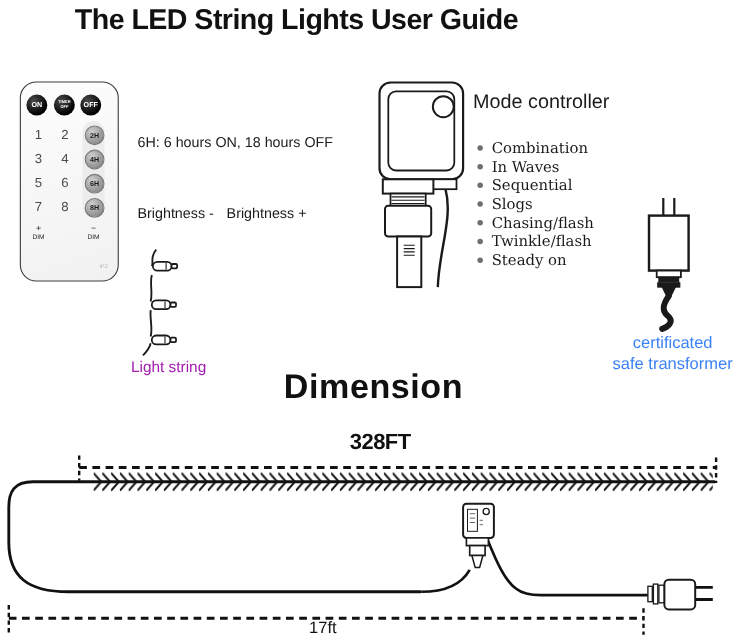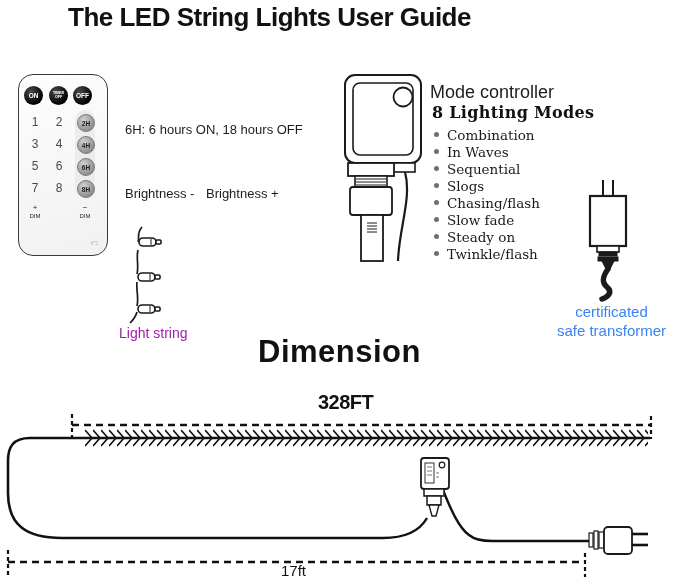--- a/index.html
+++ b/index.html
@@ -140,21 +140,20 @@
       <line x1="21" y1="122" x2="51" y2="122"></line>
       <line x1="32" y1="160" x2="42" y2="160"></line>
       <line x1="32" y1="163" x2="42" y2="163"></line>
       <line x1="32" y1="166" x2="42" y2="166"></line>
       <line x1="32" y1="169" x2="42" y2="169"></line>
     </g>
     <path d="M70,109 C77,135 64,165 63,198" fill="none" stroke="#1a1a1a" stroke-width="2.2"></path>
   </svg>
 
   <div class="abs" id="mc-title">Mode controller</div>
-  <div class="abs" id="mc-heading">8 Lighting Modes</div>
   <ul class="abs" id="mc-list">
     <li>
         <span class="dot"></span>
         <span>Combination</span>
       </li>
     <li>
         <span class="dot"></span>
         <span>In Waves</span>
       </li>
     <li>
@@ -164,29 +163,25 @@
     <li>
         <span class="dot"></span>
         <span>Slogs</span>
       </li>
     <li>
         <span class="dot"></span>
         <span>Chasing/flash</span>
       </li>
     <li>
         <span class="dot"></span>
-        <span>Slow fade</span>
+        <span>Twinkle/flash</span>
       </li>
     <li>
         <span class="dot"></span>
         <span>Steady on</span>
-      </li>
-    <li>
-        <span class="dot"></span>
-        <span>Twinkle/flash</span>
       </li>
   </ul>
 
   <svg class="abs" style="left:583px;top:176px;" width="80" height="128" viewBox="0 0 80 128">
     <g stroke="#1a1a1a" fill="none">
       <line x1="20" y1="4" x2="20" y2="20" stroke-width="2"></line>
       <line x1="30" y1="4" x2="30" y2="20" stroke-width="2"></line>
       <rect x="7" y="20" width="36" height="50" fill="#fff" stroke-width="2.2"></rect>
       <rect x="14" y="70" width="22" height="6" fill="#fff" stroke-width="1.6"></rect>
       <rect x="16" y="76" width="18" height="4" fill="#1a1a1a"></rect>

